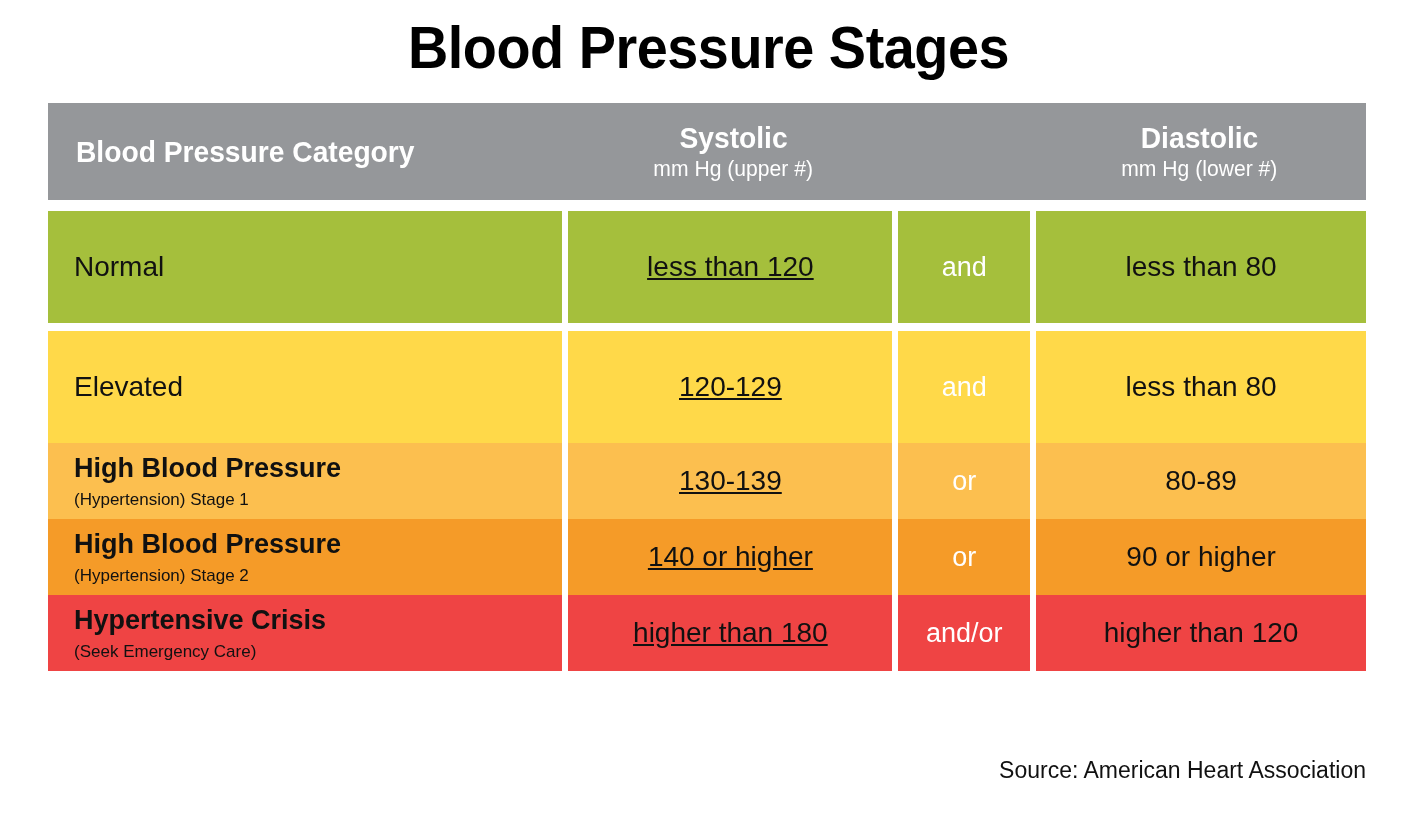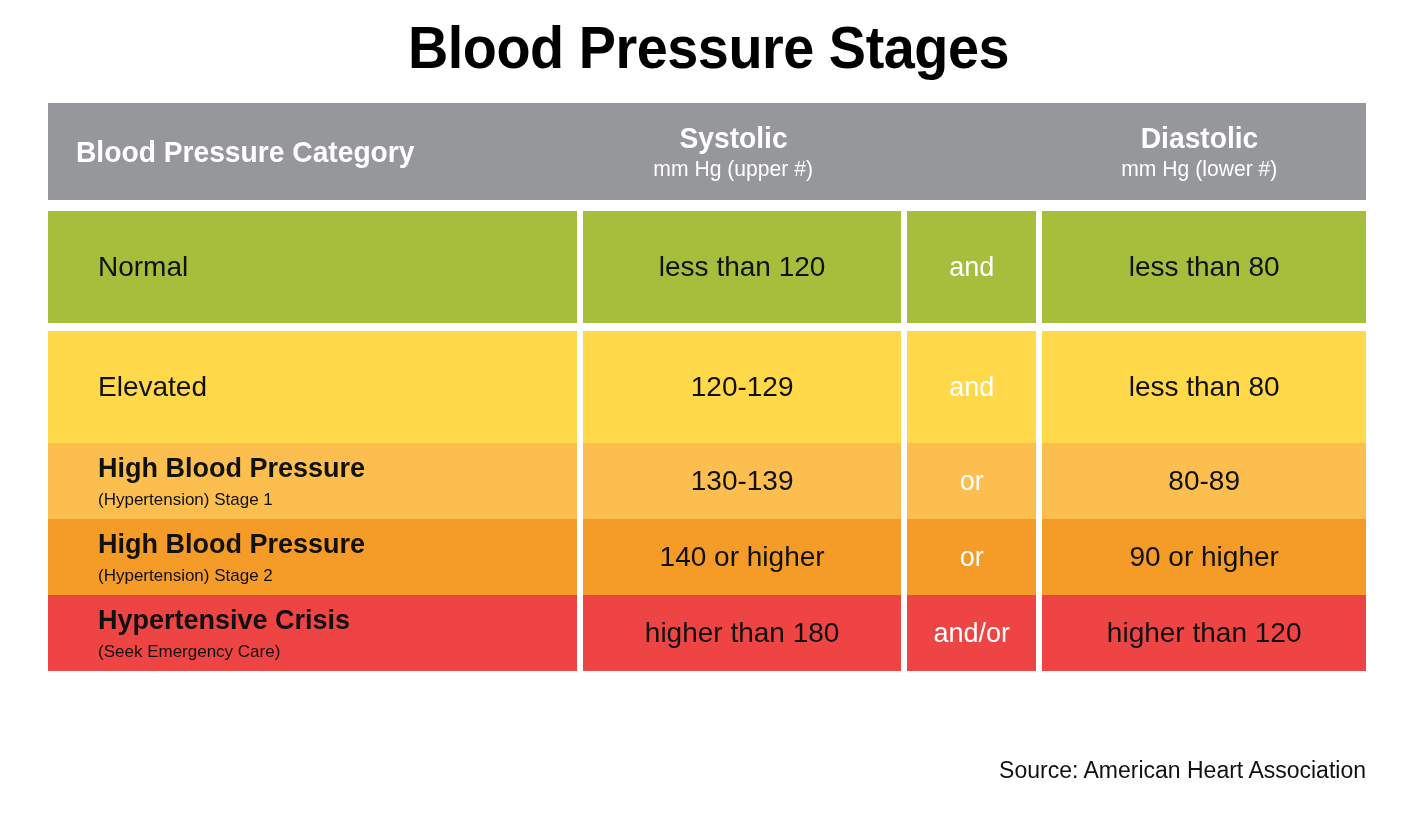--- a/index.html
+++ b/index.html
@@ -106,41 +106,41 @@
 
   
   .table-body {
     display: block;
   }
   .row {
     display: flex;
     align-items: stretch;
     height: 112px;
     box-sizing: border-box;
-    padding-left: 24px;
   }
   .row.tall {
     height: 76px;
   }
 
   .cell {
     box-sizing: border-box;
     display: flex;
     flex-direction: column;
     justify-content: center;
   }
   .cell-category {
     width: 519px;
     padding-left: 26px;
     align-items: flex-start;
   }
   .cell-value {
     width: 327px;
     align-items: center;
     text-align: center;
+    text-decoration: underline;
   }
   .cell-connector {
     width: 133px;
     align-items: center;
     text-align: center;
     color: #ffffff;
   }
   .cell-value2 {
     width: 333px;
     align-items: center;

